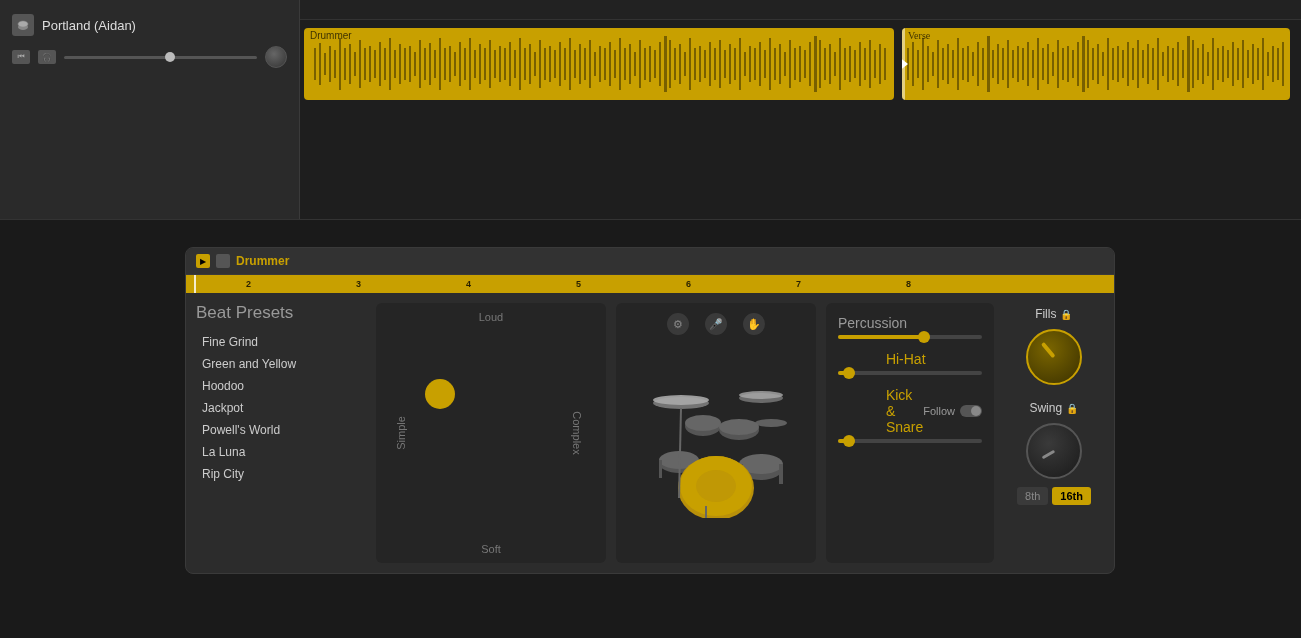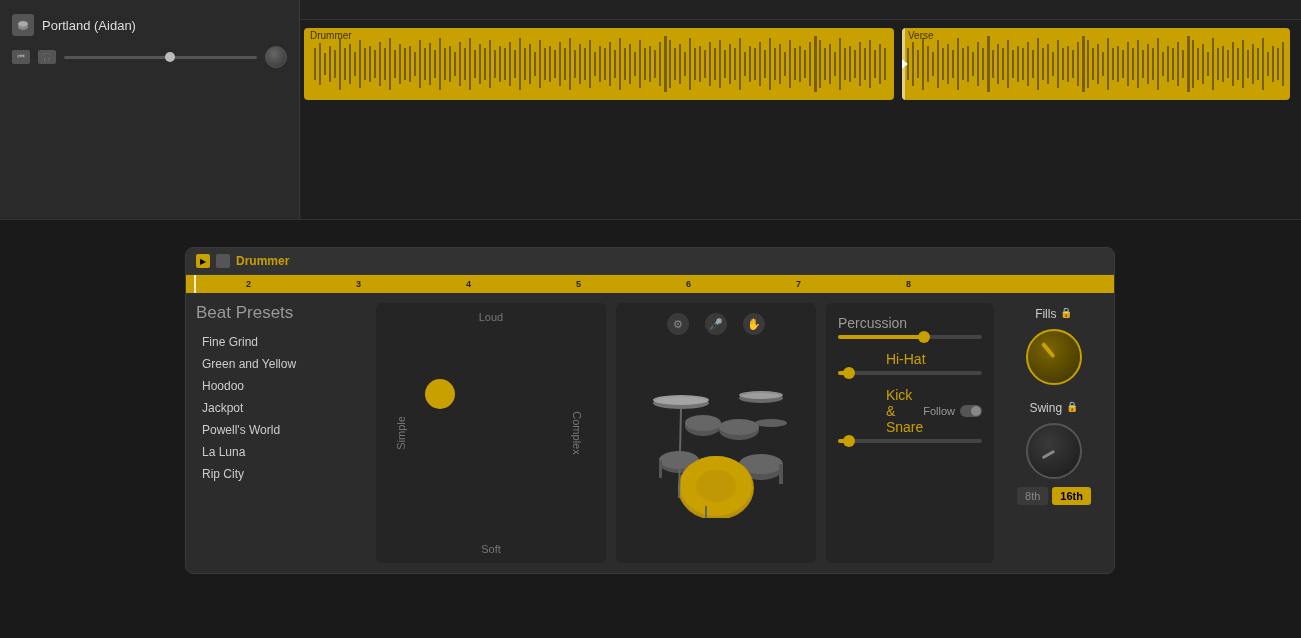--- a/index.html
+++ b/index.html
@@ -440,21 +440,21 @@
       display: flex;
       flex-direction: column;
       align-items: center;
       gap: 8px;
     }
 
     .section-label {
       font-size: 12px;
       color: #ccc;
       display: flex;
-      align-items: flex-start;
+      align-items: center;
       gap: 4px;
     }
 
     .lock-icon {
       font-size: 10px;
       color: #888;
     }
 
     .knob-large {
       width: 56px;
@@ -677,21 +677,21 @@
               <rect x="555" y="14" width="2" height="44"></rect>
               <rect x="560" y="20" width="2" height="32"></rect>
               <rect x="565" y="12" width="2" height="48"></rect>
               <rect x="570" y="22" width="2" height="28"></rect>
               <rect x="575" y="16" width="2" height="40"></rect>
               <rect x="580" y="20" width="2" height="32"></rect>
             </g>
           </svg>
         </div>
 
-        <div class="waveform-region" style="width:388px; position:relative;">
+        <div class="waveform-region" style="width:388px; position:relative;font-family:Liberation Serif, serif;">
           <span class="waveform-region-label">Verse</span>
 
           <div style="position:absolute; left:0; top:0; bottom:0; width:3px; background:rgba(255,255,255,0.5); z-index:2;"></div>
           <div style="position:absolute; left:-4px; top:50%; transform:translateY(-50%); width:0; height:0; border-top:8px solid transparent; border-bottom:8px solid transparent; border-left:10px solid white; z-index:3;"></div>
           <svg class="waveform-svg" viewBox="0 0 388 72" preserveAspectRatio="none">
             <g fill="rgba(0,0,0,0.4)">
               <rect x="5" y="20" width="2" height="32"></rect>
               <rect x="10" y="14" width="2" height="44"></rect>
               <rect x="15" y="22" width="2" height="28"></rect>
               <rect x="20" y="10" width="2" height="52"></rect>

